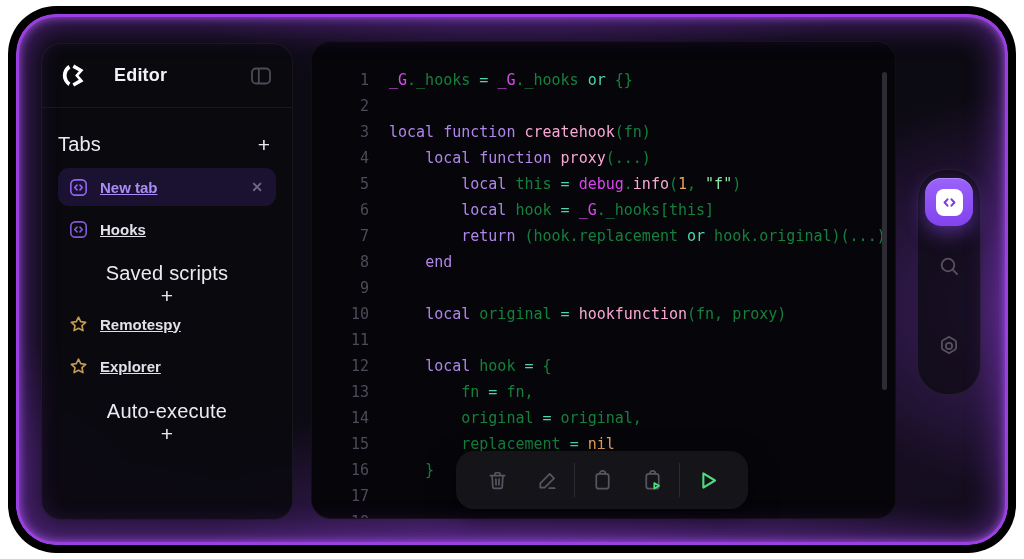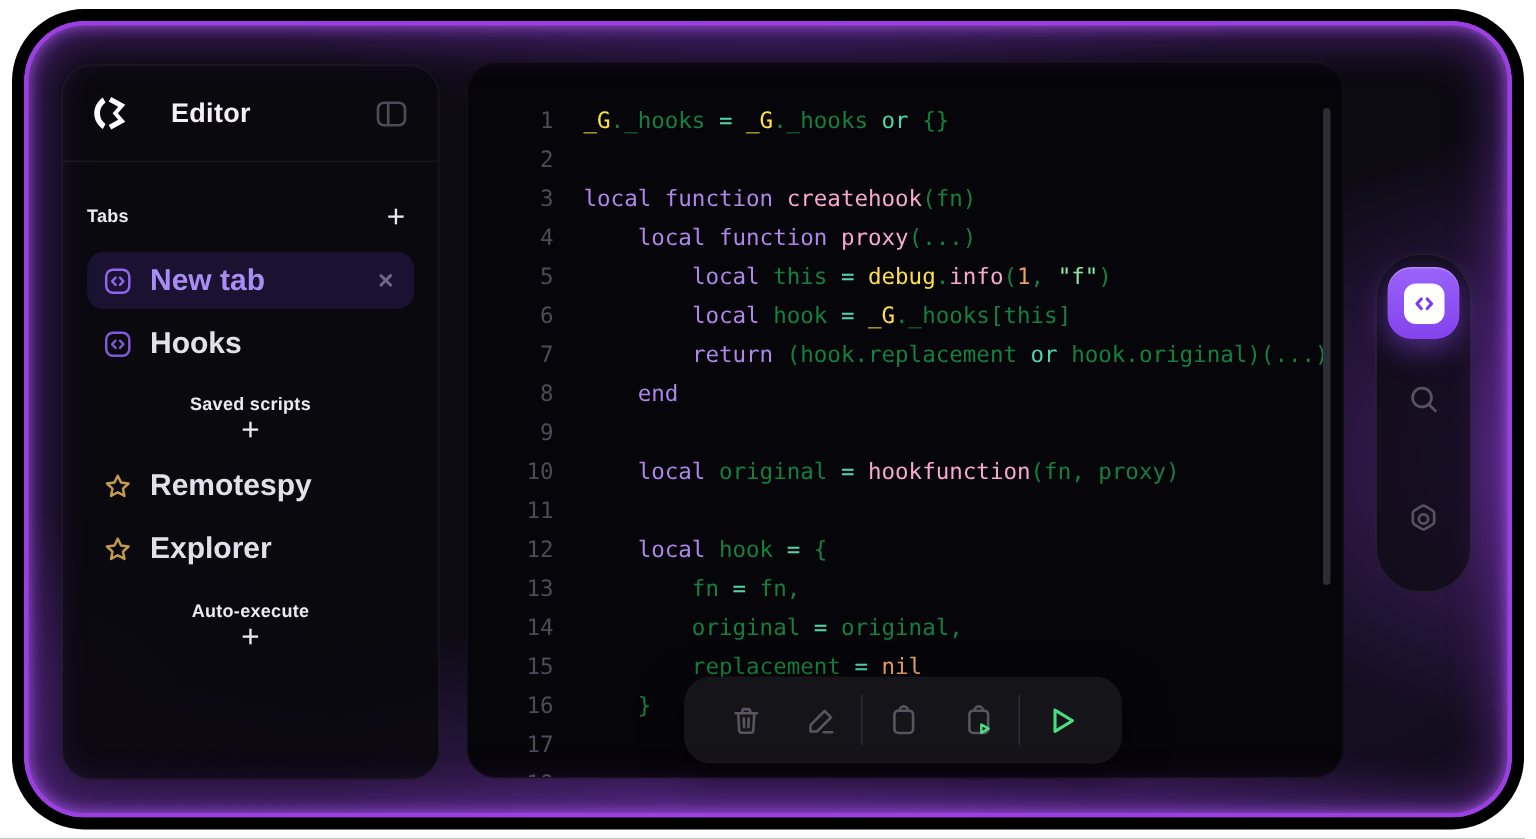--- a/index.html
+++ b/index.html
@@ -21,25 +21,25 @@
   .sidebar { position:absolute; left:25px; top:29px; width:252px; height:477px;
              background:rgba(10,9,14,.90); border:1px solid rgba(255,255,255,.055);
              border-radius:20px; display:flex; flex-direction:column; z-index:5; }
   .side-header { height:64px; flex:0 0 auto; display:flex; align-items:center; gap:27px;
                  padding:0 18px; border-bottom:1px solid rgba(255,255,255,.06); }
   .logo { width:27px; height:27px; flex:0 0 auto; }
   .side-title { font-size:18px; font-weight:bold; color:#f3f1f7; letter-spacing:.2px; flex:1; }
   .panel-toggle { width:26px; height:26px; display:flex; align-items:center; justify-content:center; cursor:pointer; }
   .side-body { padding:0 16px; display:flex; flex-direction:column; }
   .sec-hdr { display:flex; align-items:center; height:34px; }
-  .sec-hdr .lbl { flex:1; font-size:12px; font-weight:bold; color:#eceaf2; letter-spacing:.2px; }
+  .sec-hdr .lbl { flex:1; font-size:20px; font-weight:normal; color:#eceaf2; letter-spacing:.2px; }
   .plus-btn { width:24px; height:24px; display:flex; align-items:center; justify-content:center;
               color:#e9e7ef; font-size:21px; font-weight:400; cursor:pointer; line-height:1; }
   .row { display:flex; align-items:center; gap:11px; height:38px; padding:0 10px; border-radius:11px; cursor:pointer; }
-  .row .lbl { flex:1; font-size:20px; font-weight:bold; color:#e2e0ea; }
+  .row .lbl { flex:1; font-size:15px; font-weight:bold; color:#e2e0ea;text-decoration:underline; }
   .row.selected { background:rgba(124,77,255,.14); }
   .row.selected .lbl { color:#a98df5; }
   .code-sq { width:21px; height:21px; color:#8059d8; flex:0 0 auto; }
   .row.selected .code-sq { color:#9166ef; }
   .star-ic { width:21px; height:21px; flex:0 0 auto; }
   .close-x { color:#6f6884; font-size:14px; font-weight:bold; padding:2px 3px; cursor:pointer; }
 
   .mt-tabs-hdr{margin-top:19px;} .mt-newtab{margin-top:7px;} .mt-console{margin-top:6px;}
   .mt-hooks{margin-top:4px;} .mt-saved{margin-top:14px;flex-direction:column;} .mt-remotespy{margin-top:9px;}
   .mt-explorer{margin-top:4px;} .mt-auto{margin-top:15px;flex-direction:column;}
@@ -74,21 +74,21 @@
                  background:linear-gradient(180deg,#9a63fa,#8343ee);
                  box-shadow:0 6px 20px rgba(139,75,240,.55), inset 0 1px 0 rgba(255,255,255,.25);
                  display:flex; align-items:center; justify-content:center; }
   .rail-active .chip { width:27px; height:27px; background:#fff; border-radius:8px;
                        display:flex; align-items:center; justify-content:center; }
   .rail-btn { flex:1; width:100%; display:flex; align-items:center; justify-content:center;
               color:#55515e; cursor:pointer; }
 
   svg { display:block; }
 </style>
-<style>.tk-kw{color:#b086ea}.tk-fn{color:#f9a8d4}.tk-glob{color:#fde047}.tk-op{color:#4fd6a7}.tk-str{color:#8ce8a4}.tk-num{color:#e8a35c}.tk-pun{color:#15803d}</style></head>
+<style>.tk-kw{color:#b086ea}.tk-fn{color:#f9a8d4}.tk-glob{color:#d946ef}.tk-op{color:#4fd6a7}.tk-str{color:#8ce8a4}.tk-num{color:#e8a35c}.tk-pun{color:#15803d}</style></head>
 <body>
 
 <div class="device">
   <div class="screen">
 
     <div class="sidebar">
       <div class="side-header">
         <span class="logo">
           <svg viewBox="0 0 24 24" width="27" height="27" fill="#ffffff">
             <path d="M7.6 2.7C4.4 4.9 2.5 8.3 2.5 12c0 3.7 1.9 7.1 5.1 9.3l1.6-3C7 16.8 5.9 14.5 5.9 12c0-2.5 1.1-4.8 3.3-6.3Z"></path>

